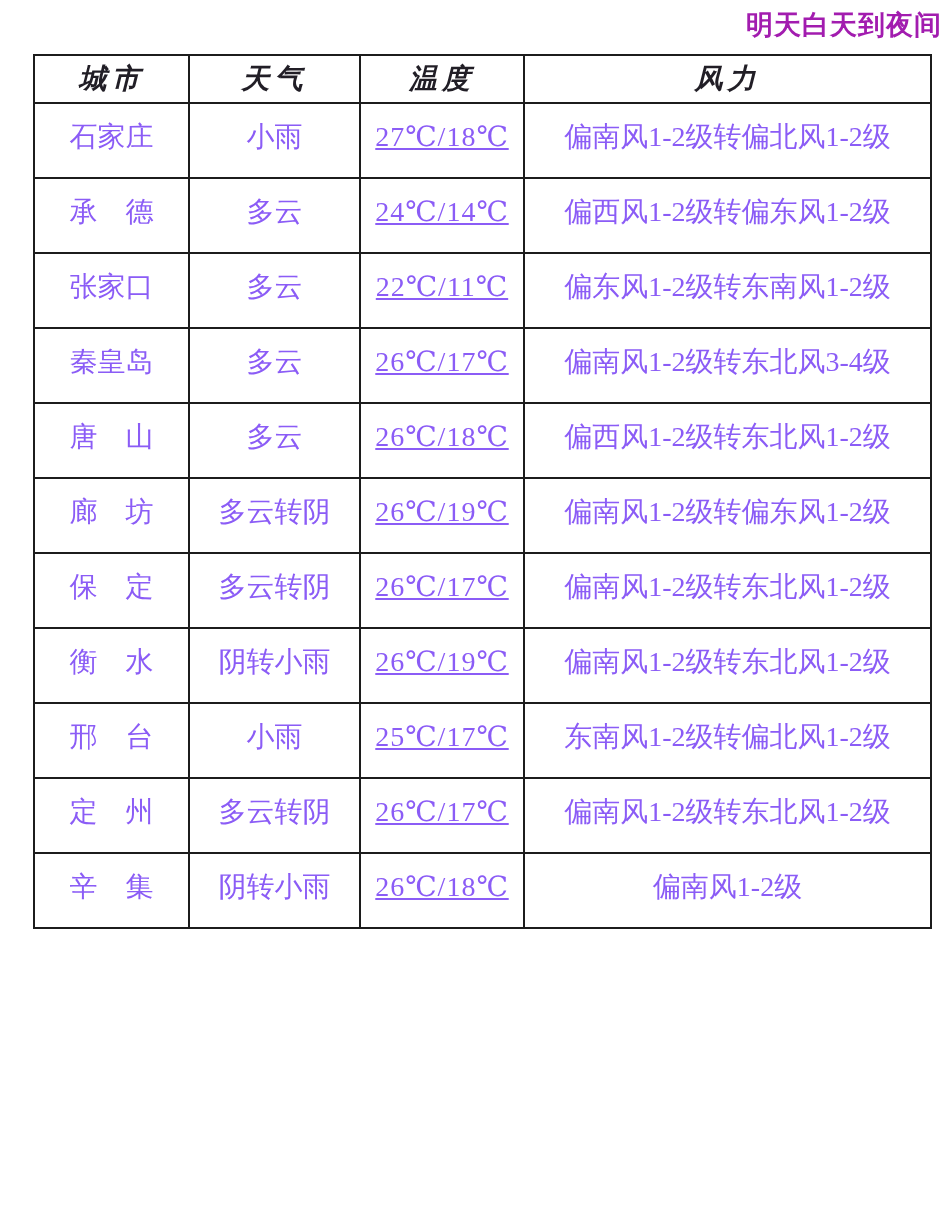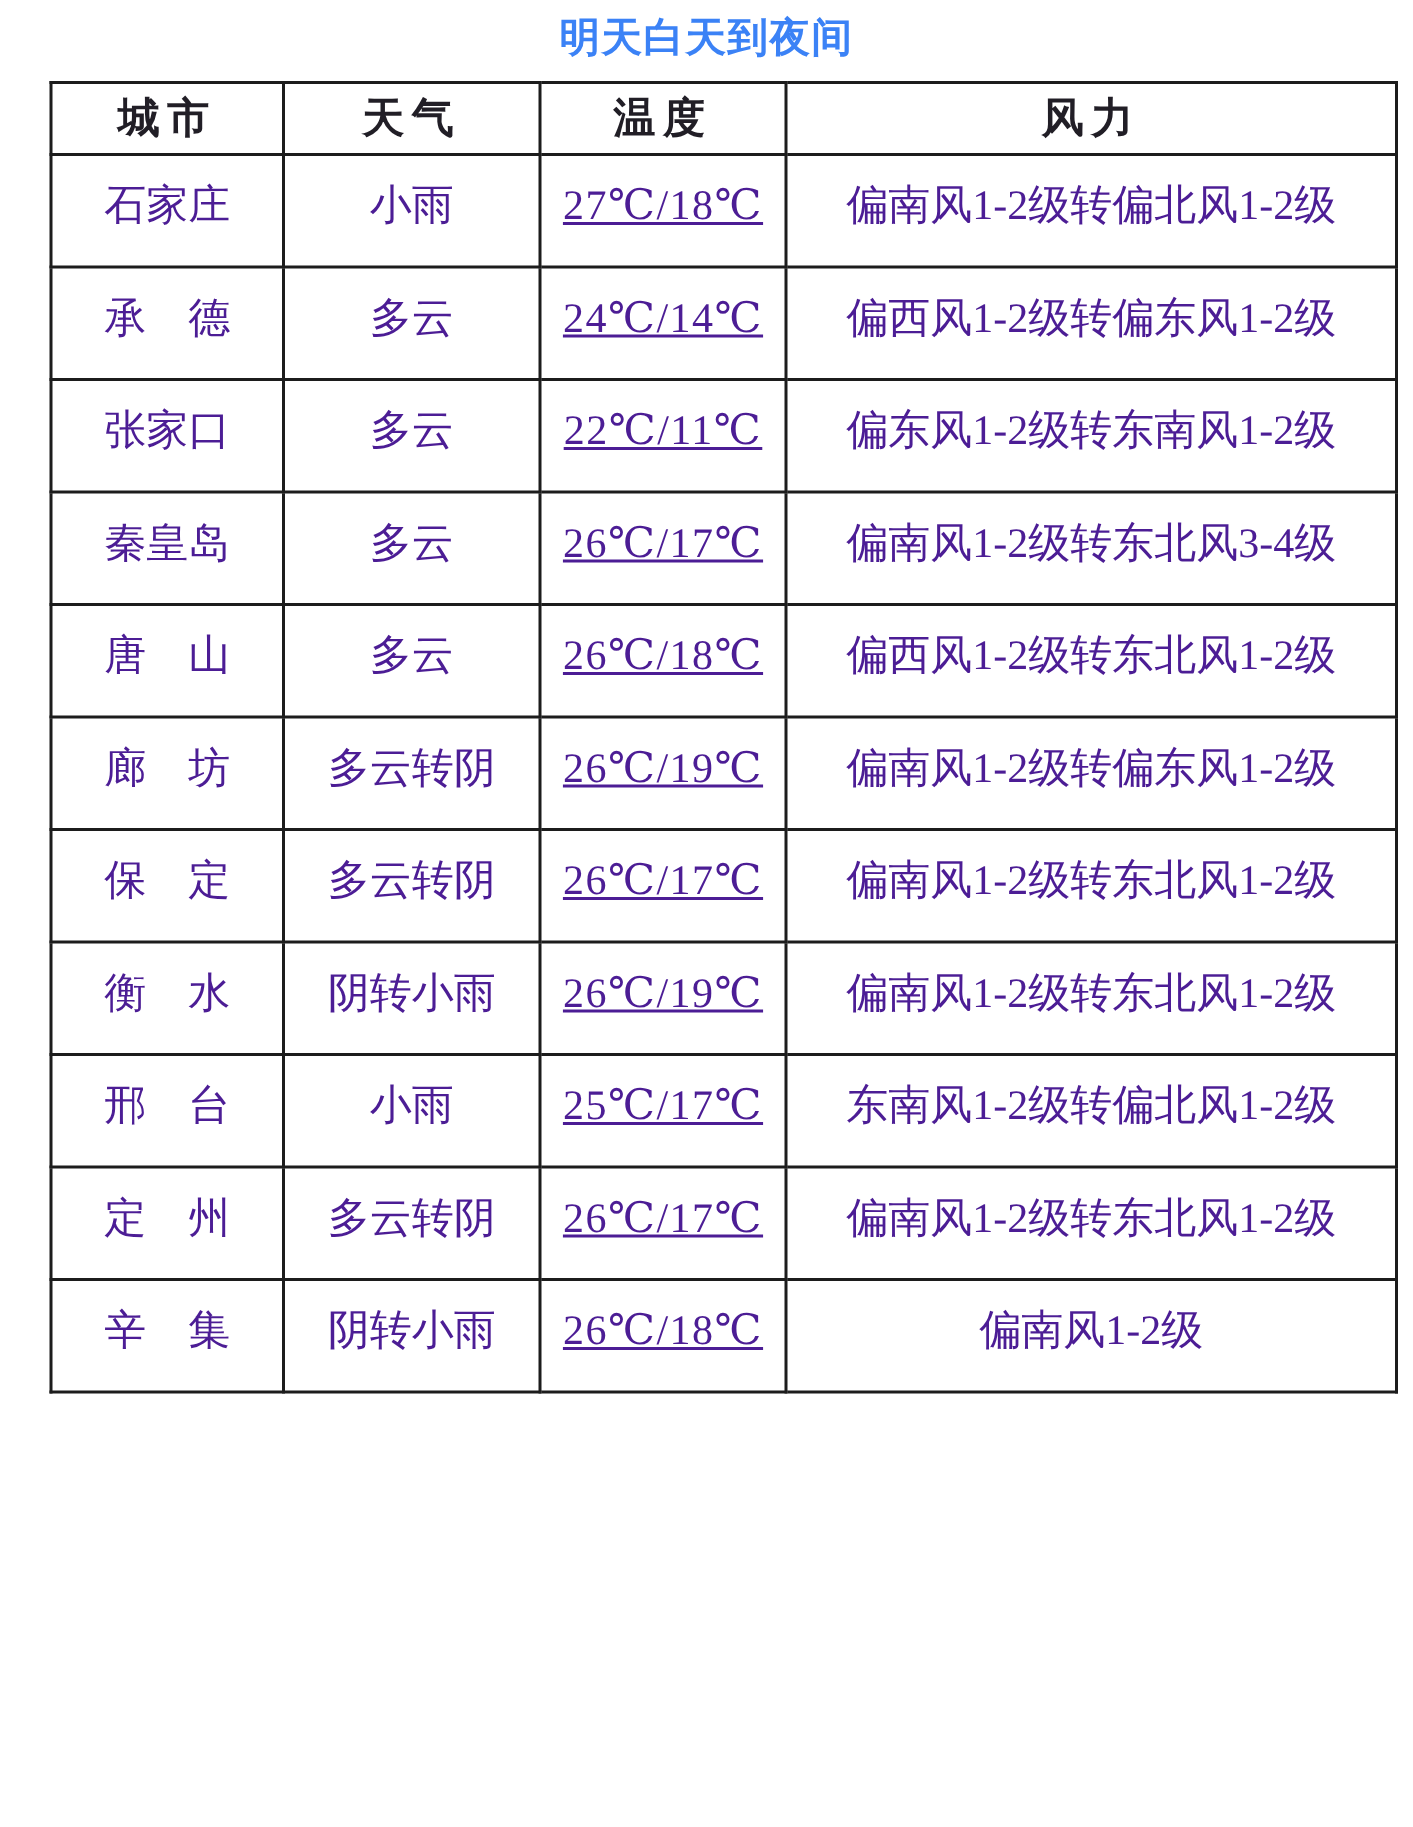--- a/index.html
+++ b/index.html
@@ -15,22 +15,22 @@
     overflow: hidden;
   }
   .page {
     width: 942px;
     height: 1218px;
     background: #ffffff;
     position: relative;
   }
   .title-block {
     padding-top: 9px;
-    text-align: center;
-    color: #3b82f6;
+    text-align: right;
+    color: #a21caf;
     font-weight: bold;
     font-size: 27px;
     line-height: 32px;
     letter-spacing: 1px;
   }
   table.forecast {
     border-collapse: collapse;
     table-layout: fixed;
     margin-left: 33px;
     margin-top: 13px;
@@ -44,25 +44,26 @@
     padding: 0;
     overflow: hidden;
     white-space: nowrap;
   }
   table.forecast th {
     height: 48px;
     font-size: 28px;
     font-weight: bold;
     color: #211e26;
     letter-spacing: 5px;
+    font-style: italic;
   }
   table.forecast td {
     height: 75px;
     font-size: 28px;
-    color: #4c1d95;
+    color: #8b5cf6;
     padding-bottom: 8px;
   }
   td.temp-cell {
     color: #c13a34;
     font-size: 30px;
     letter-spacing: 1px;
     text-decoration: underline;
   }
   col.c-city    { width: 155px; }
   col.c-weather { width: 171px; }

